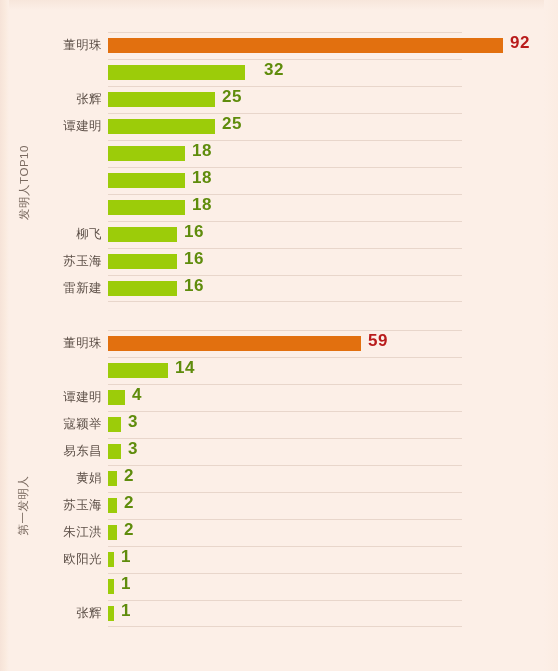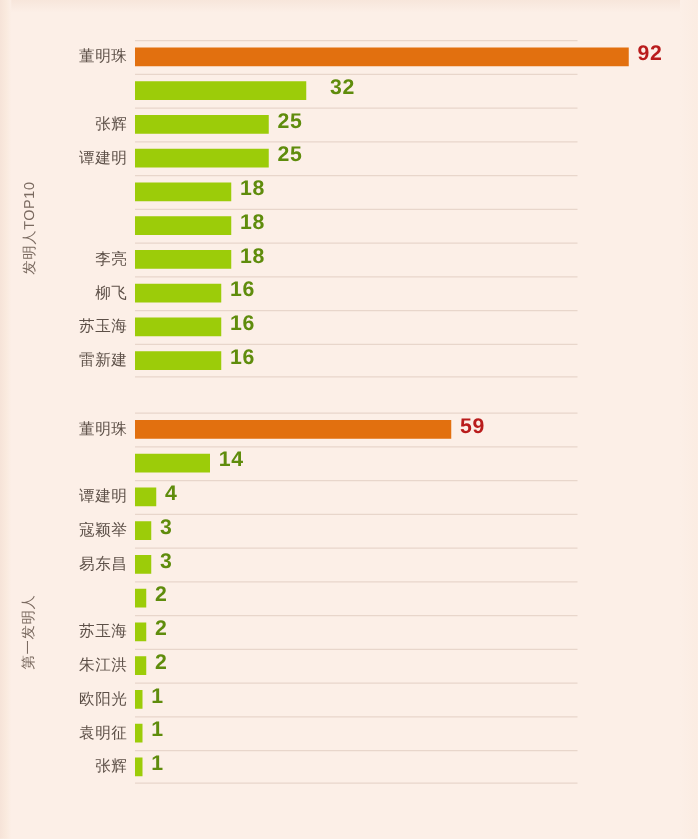--- a/index.html
+++ b/index.html
@@ -167,21 +167,20 @@
         <div class="bar" style="width: 77px;"></div>
         <div class="value" style="left: 192px;">18</div>
       </div>
       <div class="row">
         <div class="gridline"></div>
         <div class="bar" style="width: 77px;"></div>
         <div class="value" style="left: 192px;">18</div>
       </div>
       <div class="row">
         <div class="gridline"></div>
-        <div class="name">李亮</div>
         <div class="bar" style="width: 77px;"></div>
         <div class="value" style="left: 192px;">18</div>
       </div>
       <div class="row">
         <div class="gridline"></div>
         <div class="name">柳飞</div>
         <div class="bar" style="width: 69px;"></div>
         <div class="value" style="left: 184px;">16</div>
       </div>
       <div class="row">
@@ -224,20 +223,21 @@
         <div class="value" style="left: 128px;">3</div>
       </div>
       <div class="row">
         <div class="gridline"></div>
         <div class="name">易东昌</div>
         <div class="bar" style="width: 13px;"></div>
         <div class="value" style="left: 128px;">3</div>
       </div>
       <div class="row">
         <div class="gridline"></div>
+        <div class="name">黄娟</div>
         <div class="bar" style="width: 9px;"></div>
         <div class="value" style="left: 124px;">2</div>
       </div>
       <div class="row">
         <div class="gridline"></div>
         <div class="name">苏玉海</div>
         <div class="bar" style="width: 9px;"></div>
         <div class="value" style="left: 124px;">2</div>
       </div>
       <div class="row">
@@ -247,21 +247,20 @@
         <div class="value" style="left: 124px;">2</div>
       </div>
       <div class="row">
         <div class="gridline"></div>
         <div class="name">欧阳光</div>
         <div class="bar" style="width: 6px;"></div>
         <div class="value" style="left: 121px;">1</div>
       </div>
       <div class="row">
         <div class="gridline"></div>
-        <div class="name">袁明征</div>
         <div class="bar" style="width: 6px;"></div>
         <div class="value" style="left: 121px;">1</div>
       </div>
       <div class="row">
         <div class="gridline"></div>
         <div class="row-last-line"></div>
         <div class="name">张辉</div>
         <div class="bar" style="width: 6px;"></div>
         <div class="value" style="left: 121px;">1</div>
       </div>

